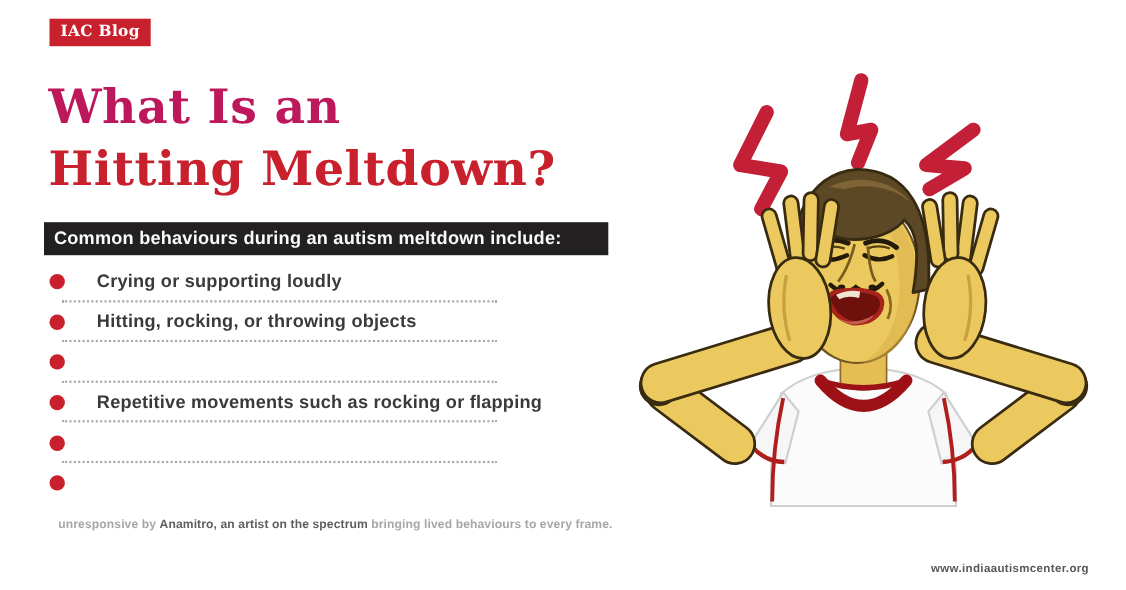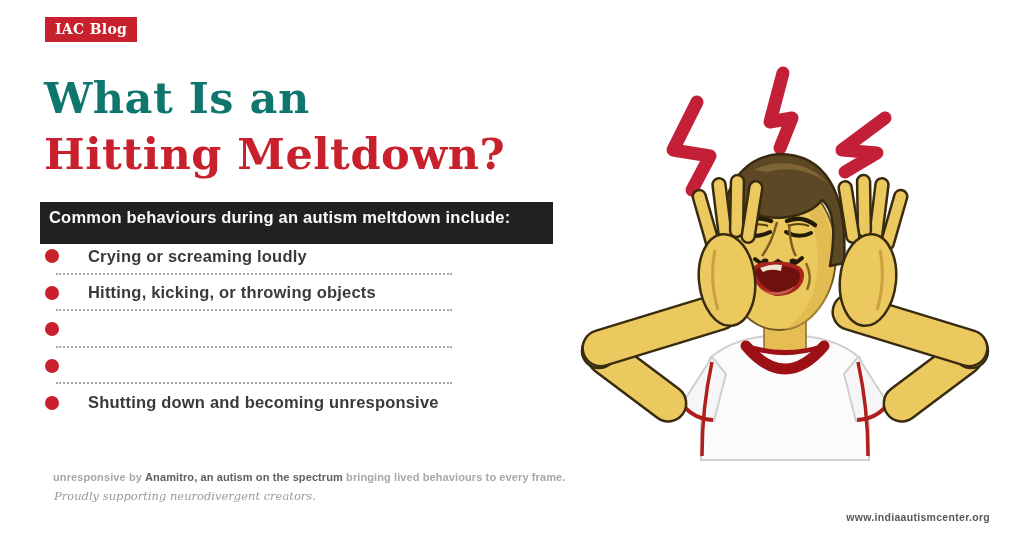--- a/index.html
+++ b/index.html
@@ -8,24 +8,24 @@
     font-family:"Liberation Sans", sans-serif;
   }
   .badge{
     position:absolute;left:45px;top:17px;
     background:var(--accent-red,#c8202c);color:#fff;
     font-family:"DejaVu Serif", serif;font-weight:bold;font-size:14px;
     padding:4px 10px 5px 10px;letter-spacing:.3px;
   }
   .title{position:absolute;left:44px;top:70px;line-height:56px;
     font-family:"DejaVu Serif", serif;font-weight:bold;font-size:43px;letter-spacing:.5px;}
-  .title .t1{display:block;color:#0f766e;}
+  .title .t1{display:block;color:#be185d;}
   .title .t2{display:block;color:var(--accent-red,#c8202c);}
   .bar{
-    position:absolute;left:40px;top:202px;width:513px;height:42px;
+    position:absolute;left:40px;top:202px;width:513px;height:30px;
     background:var(--bar-bg,#232021);color:#fafafa;
     font-size:16.5px;font-weight:bold;line-height:31px;padding-left:9px;
     letter-spacing:.2px;box-sizing:border-box;
   }
   .list{position:absolute;left:40px;top:238px;width:470px;}
   .row{position:relative;height:36.6px;display:flex;align-items:center;padding-left:48px;box-sizing:border-box;}
   .dot{
     position:absolute;left:5px;top:50%;margin-top:-7px;width:14px;height:14px;border-radius:50%;
     background:var(--accent-red,#c8202c);
   }
@@ -59,51 +59,54 @@
     <span class="t1">What Is an</span>
     <span class="t2">Hitting Meltdown?</span>
   </h1>
 
   <div class="bar">Common behaviours during an autism meltdown include:</div>
 
   <div class="list">
 
       <div class="row">
         <span class="dot"></span>
-        <span class="txt">Crying or screaming loudly</span>
+        <span class="txt">Crying or supporting loudly</span>
         <span class="divider"></span>
       </div>
 
       <div class="row">
         <span class="dot"></span>
-        <span class="txt">Hitting, kicking, or throwing objects</span>
+        <span class="txt">Hitting, rocking, or throwing objects</span>
         <span class="divider"></span>
       </div>
 
       <div class="row">
         <span class="dot"></span>
         <span class="divider"></span>
       </div>
 
+      <div class="row">
+        <span class="dot"></span>
+        <span class="txt">Repetitive movements such as rocking or flapping</span>
+        <span class="divider"></span>
+      </div>
 
       <div class="row">
         <span class="dot"></span>
         <span class="divider"></span>
       </div>
 
       <div class="row">
         <span class="dot"></span>
-        <span class="txt">Shutting down and becoming unresponsive</span>
 
       </div>
     </div>
 
-  <div class="credit"><span>unresponsive by </span><b>Anamitro, an autism on the spectrum</b><span> bringing lived behaviours to every frame.</span></div>
+  <div class="credit"><span>unresponsive by </span><b>Anamitro, an artist on the spectrum</b><span> bringing lived behaviours to every frame.</span></div>
 
-  <div class="tagline">Proudly supporting neurodivergent creators.</div>
 
   <div class="website">www.indiaautismcenter.org</div>
 
   <div class="illus">
     <svg viewBox="0 0 430 410" xmlns="http://www.w3.org/2000/svg">
 
       <g stroke="#c32038" stroke-width="13" fill="none" stroke-linecap="round" stroke-linejoin="round">
         <polyline points="125,44 101,92 138,98 120,132"></polyline>
         <polyline points="211,15 198,64 220,60 208,90"></polyline>
         <polyline points="313,60 270,92 305,95 273,114"></polyline>

